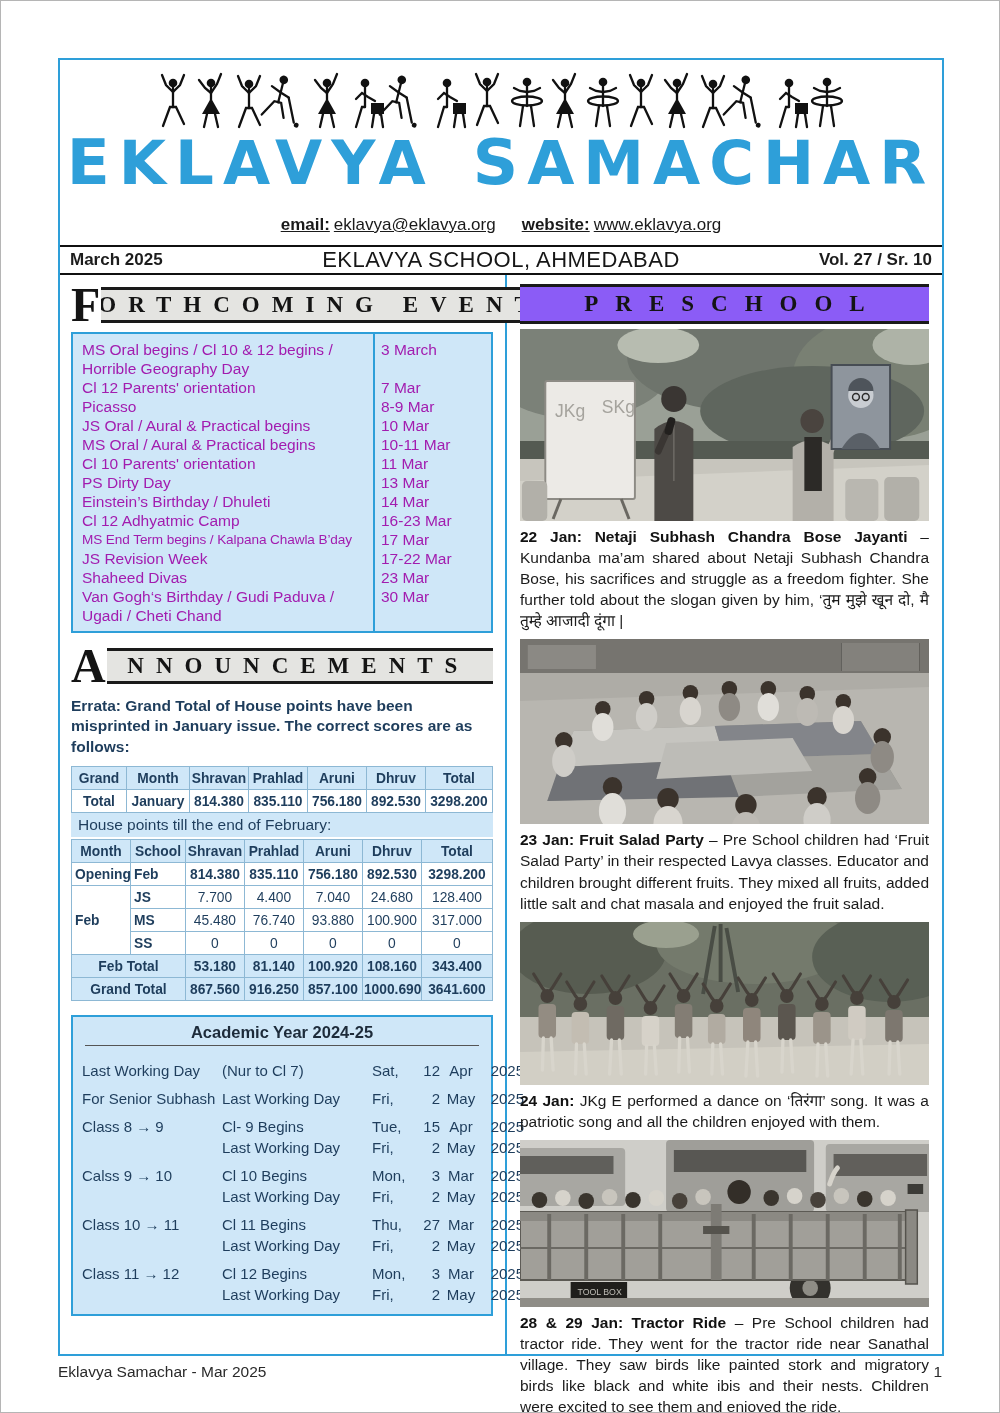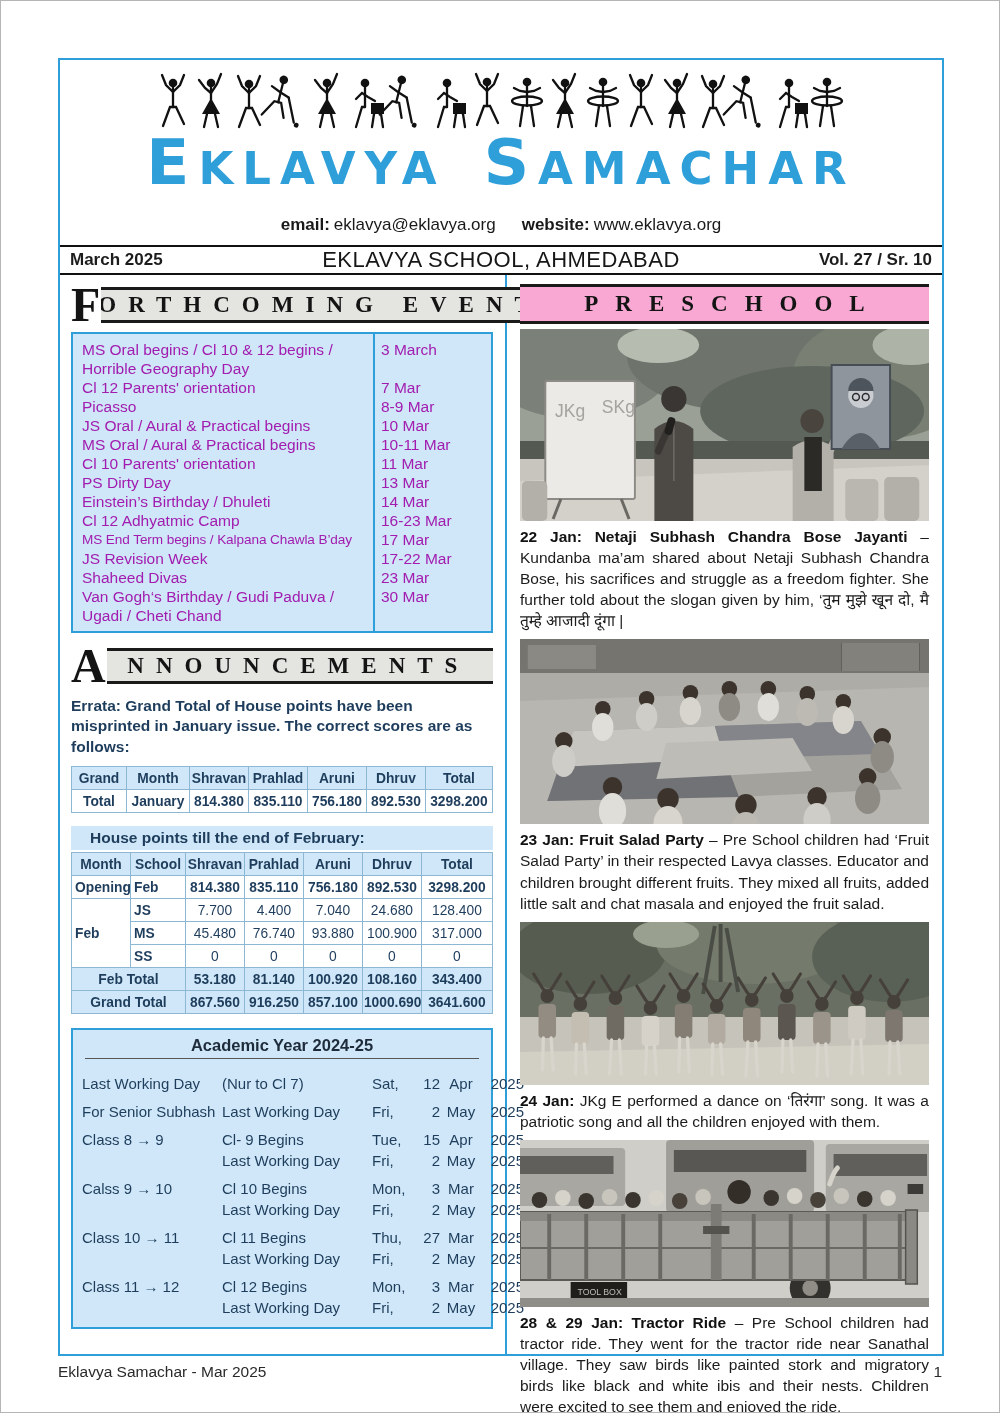--- a/index.html
+++ b/index.html
@@ -9,22 +9,22 @@
          box-sizing:border-box;display:flex;flex-direction:column;background:#fff;}
 
   
   .hdr{padding-top:12px;}
   .warli{display:block;margin:0 auto;width:700px;height:60px;}
   .title{text-align:center;color:#2E9FD9;font-weight:bold;font-family:"DejaVu Sans",sans-serif;
          line-height:58px;margin-top:2px;white-space:nowrap;}
   .tword{letter-spacing:9px;}
   .tword + .tword{margin-left:38px;}
   .tbig{font-size:63px;}
-  .tsm{font-size:45px;}
-  .contact{text-align:center;font-size:17px;margin-top:7px;color:#1a1a1a;}
+  .tsm{font-size:61px;}
+  .contact{text-align:center;font-size:17px;margin-top:7px;color:#1a1a1a;text-decoration:underline;}
   .contact b{margin-right:4px;}
   .contact .gap{display:inline-block;width:26px;}
   .bar{margin-top:10px;border-top:2px solid #101010;border-bottom:2px solid #101010;height:30px;
        display:flex;align-items:center;padding:0 10px;box-sizing:border-box;}
   .bar .bleft{font-weight:bold;font-size:17px;width:190px;}
   .bar .bcenter{flex:1;text-align:center;font-size:22px;letter-spacing:.5px;color:#161616;}
   .bar .bright{font-weight:bold;font-size:17px;width:190px;text-align:right;}
 
   
   .cols{flex:1;display:flex;min-height:0;}
@@ -32,21 +32,21 @@
   .colR{flex:1;box-sizing:border-box;padding:9px 13px 0 13px;}
 
   
   .shead{display:flex;align-items:center;height:42px;margin-bottom:6px;}
   .shead .init{font-family:"Liberation Serif",serif;font-weight:bold;font-size:48px;line-height:42px;
                background:#fff;position:relative;z-index:1;padding-right:1px;color:#141414;}
   .shead .strip{flex:1;height:30px;margin-left:-3px;background:#e4e4e1;border-top:3px solid #1a1a1a;
                 border-bottom:3px solid #1a1a1a;display:flex;align-items:center;justify-content:center;
                 font-family:"Liberation Serif",serif;font-weight:bold;font-size:23px;letter-spacing:12px;
                 color:#141414;white-space:nowrap;}
-  .ps-head{height:34px;background:#f9a8d4;border-top:3px solid #1a1a1a;border-bottom:3px solid #1a1a1a;
+  .ps-head{height:34px;background:#8b5cf6;border-top:3px solid #1a1a1a;border-bottom:3px solid #1a1a1a;
            display:flex;align-items:center;justify-content:center;font-family:"Liberation Serif",serif;
            font-weight:bold;font-size:23px;letter-spacing:17px;text-indent:17px;color:#141414;}
 
   
   .events{width:100%;border-collapse:collapse;border:2.5px solid #2E9FD9;background:#CFE7F8;}
   .events td{font-size:15.5px;color:#a21caf;line-height:19px;vertical-align:top;padding:0 6px;}
   .events td.ev{padding-left:9px;}
   .events td.dt{border-left:2.5px solid #2E9FD9;width:104px;}
   .events tr:first-child td{padding-top:6px;}
   .events tr:last-child td{padding-bottom:6px;}
@@ -54,22 +54,22 @@
 
   
   .errata{margin-top:9px;font-weight:bold;font-size:15.5px;line-height:1.32;color:#1E3D5C;}
   table.pts{width:100%;border-collapse:collapse;margin-top:9px;table-layout:fixed;}
   table.pts th,table.pts td{border:1.5px solid #8db8d4;font-size:13.8px;color:#1E3D5C;
        text-align:center;padding:3.5px 1px;background:#fff;}
   table.pts th{background:#CFE7F8;font-weight:bold;}
   table.pts td{font-weight:bold;}
   table.pts.house td.plain{font-weight:normal;}
   table.pts tr.tot td{background:#CFE7F8;font-weight:bold;}
-  .hp-label{margin-top:13px;background:#CFE7F8;font-weight:bold;color:#1E3D5C;font-size:15.5px;
-            padding:3px 19px;}
+  .hp-label{background:#CFE7F8;font-weight:normal;color:#1E3D5C;font-size:15.5px;
+            padding:3px 7px;}
   table.house{margin-top:2px;}
 
   
   .ay{border:2.5px solid #2E9FD9;background:#CFE7F8;padding:6px 9px 7px;margin-top:14px;}
   .ay-title{text-align:center;font-weight:bold;font-size:16.5px;color:#1d2b3a;
             border-bottom:1.5px solid #555;padding-bottom:3px;margin:0 3px 14px;}
   .ay-group{margin-bottom:7px;}
   .ay-group:last-child{margin-bottom:2px;}
   .ay-row{display:grid;grid-template-columns:136px 146px 42px 22px 34px 42px;column-gap:4px;
           font-size:15px;color:#1E3D5C;line-height:21px;}

